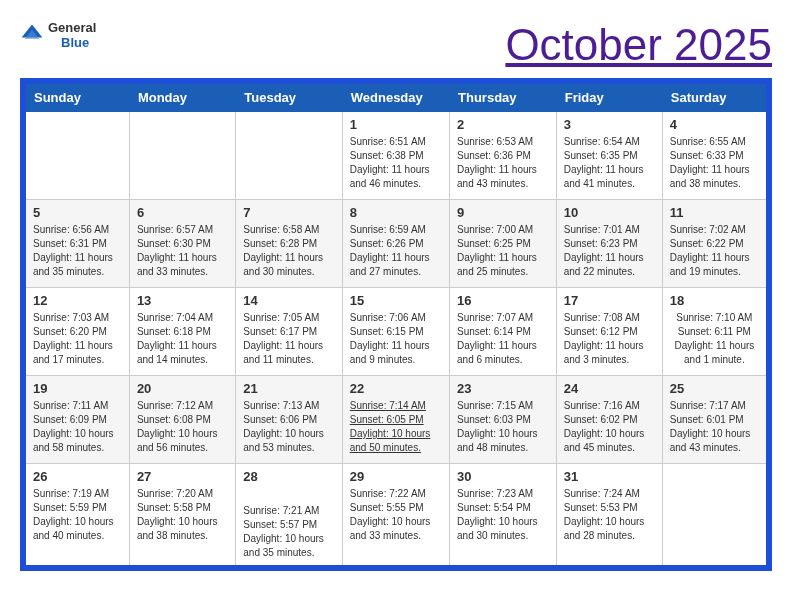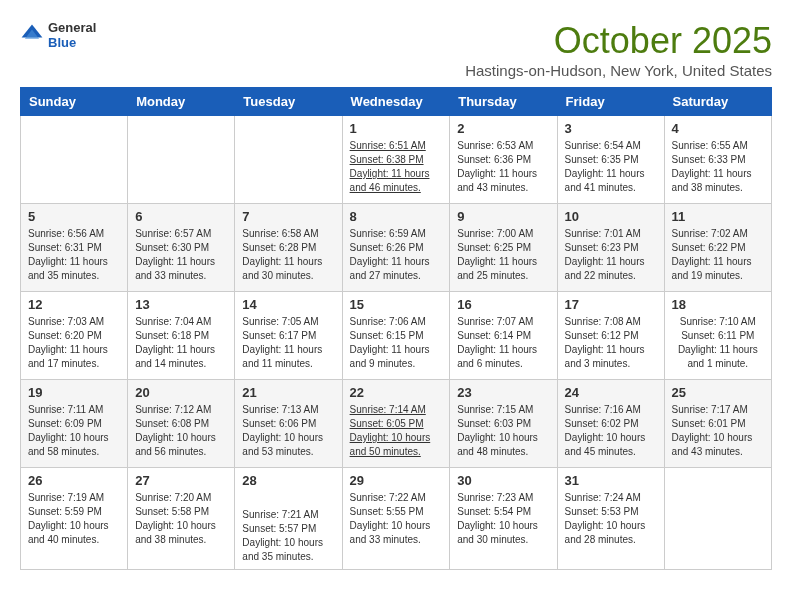--- a/index.html
+++ b/index.html
@@ -23,32 +23,33 @@
       gap: 4px;
     }
     .logo-icon {
       width: 24px;
       height: 24px;
     }
     .title-section {
       text-align: right;
     }
     .month-title {
-      font-size: 36px;
-      color: #4d7c0f;
+      font-size: 44px;
+      color: #4c1d95;
       font-weight: normal;
+      text-decoration: underline;
     }
     .location-title {
       font-size: 15px;
       color: #555;
     }
     .calendar {
       width: 100%;
       border-collapse: collapse;
-      border: 1px solid #1d4ed8;
+      border: 6px solid #1d4ed8;
     }
     .calendar th {
       background-color: #1a5eb8;
       color: #fff;
       text-align: left;
       padding: 6px 8px;
       font-size: 13px;
       border: 1px solid #1a5eb8;
     }
     .calendar td {
@@ -85,39 +86,39 @@
     }
     .logo-line1 {
       font-size: 13px;
       font-weight: bold;
       color: #333;
     }
     .logo-line2 {
       font-size: 13px;
       font-weight: bold;
       color: #1a5eb8;
+      margin-left: 13px;
     }
   </style>
 </head>
 <body>
 
 <div class="header-section">
   <div class="logo">
     <svg class="logo-icon" viewBox="0 0 30 30" xmlns="http://www.w3.org/2000/svg">
       <polygon points="15,2 28,18 2,18" fill="#1a5eb8"></polygon>
       <polygon points="15,8 24,20 6,20" fill="#4a90d9" opacity="0.6"></polygon>
     </svg>
     <div class="logo-wrapper">
       <span class="logo-line1">General</span>
       <span class="logo-line2">Blue</span>
     </div>
   </div>
   <div class="title-section">
     <div class="month-title">October 2025</div>
-    <div class="location-title">Hastings-on-Hudson, New York, United States</div>
   </div>
 </div>
 
 <table class="calendar">
   <thead>
     <tr>
     <th>Sunday</th>
         <th>Monday</th>
         <th>Tuesday</th>
         <th>Wednesday</th>
@@ -126,21 +127,21 @@
         <th>Saturday</th>
       </tr>
   </thead>
   <tbody id="calendar-body">
   <tr>
         <td class="empty-cell"></td>
         <td class="empty-cell"></td>
         <td class="empty-cell"></td>
         <td>
           <span class="day-number">1</span>
-          <div class="day-info" style="white-space: pre-line; text-decoration: underline;">Sunrise: 6:51 AM
+          <div class="day-info" style="white-space: pre-line;">Sunrise: 6:51 AM
 Sunset: 6:38 PM
 Daylight: 11 hours
 and 46 minutes.</div>
         </td>
         <td>
           <span class="day-number">2</span>
           <div class="day-info" style="white-space: pre-line;">Sunrise: 6:53 AM
 Sunset: 6:36 PM
 Daylight: 11 hours
 and 43 minutes.</div>

